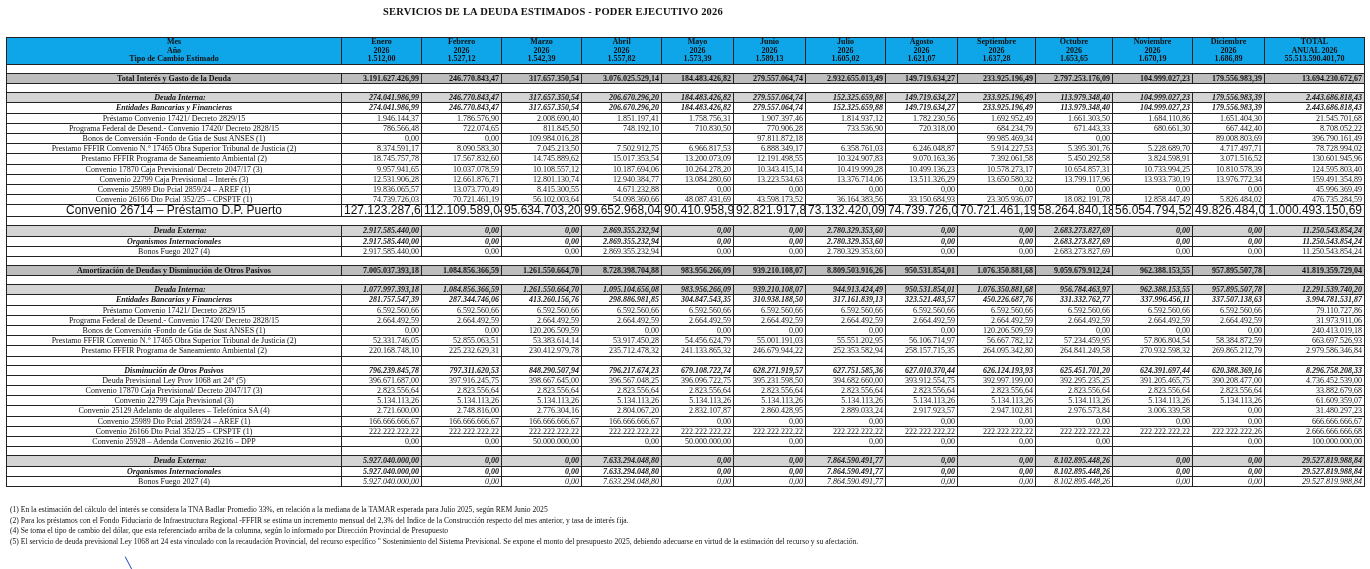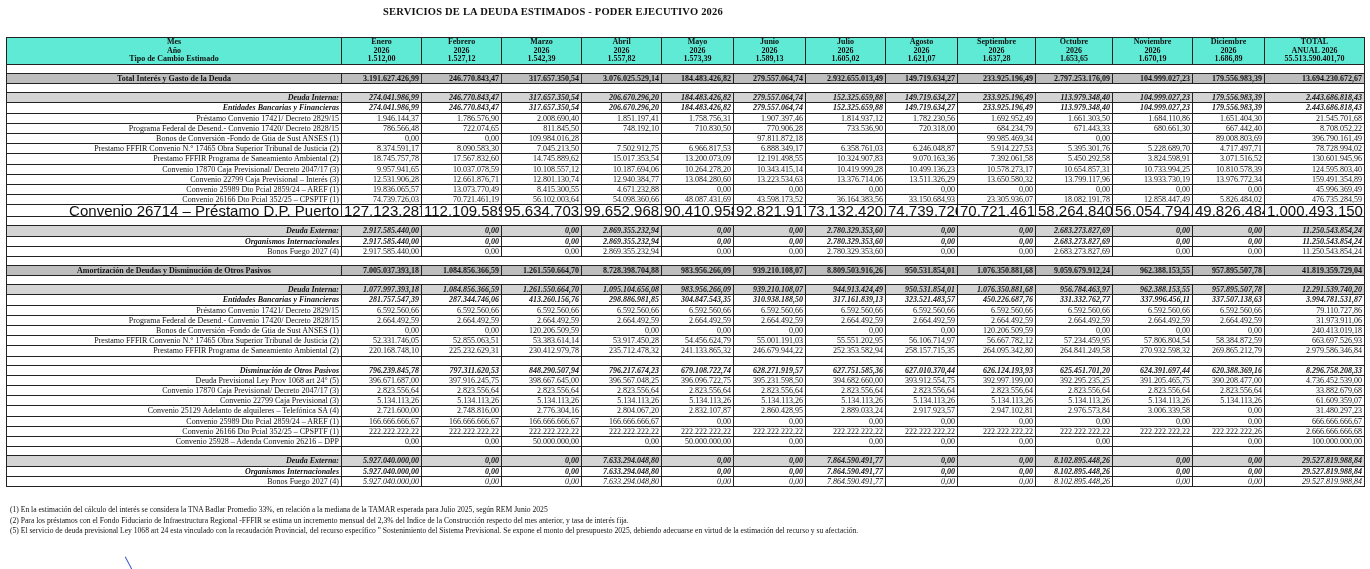--- a/index.html
+++ b/index.html
@@ -1,30 +1,30 @@
 <!DOCTYPE html>
 <html><head>
 <meta charset="utf-8">
 <style>
   html, body { margin: 0; padding: 0; background: #ffffff; }
   body { width: 1370px; height: 569px; position: relative; overflow: hidden; font-family: "Liberation Serif", serif; color: #111; }
   .title { position: absolute; top: 6px; left: 0; width: 1106px; text-align: center; font-weight: bold; font-size: 10.5px; letter-spacing: 0.2px; }
   .tbl { position: absolute; top: 37px; left: 6px; width: 1358px; border-collapse: collapse; table-layout: fixed; font-size: 8px; line-height: 9.2px; }
   .tbl td { border: 1px solid #222; padding: 0 2px; white-space: nowrap; overflow: hidden; height: 9px; }
   .tbl td.num { text-align: right; }
-  .tbl td.lbl { text-align: right; }
-  .hdr td { background: #5eead4; font-weight: bold; text-align: center; height: 26px; line-height: 8.6px; }
+  .tbl td.lbl { text-align: center; }
+  .hdr td { background: #0ea5e9; font-weight: bold; text-align: center; height: 26px; line-height: 8.6px; }
   .gap td { height: 8px; background: #fff; }
   .total td { background: #bdbdbd; font-weight: bold; }
   .total td.lbl { text-align: center; margin-left: 28px; }
   .section td { background: #d4d4d4; font-weight: bold; font-style: italic; }
   .section td.lbl { padding-left: 14px; }
   .sub td { font-weight: bold; font-style: italic; }
   .item td { font-weight: normal; }
-  .big td { font-family: "Liberation Sans", sans-serif; font-size: 15px; height: 11px; line-height: 11px; }
+  .big td { font-family: "Liberation Sans", sans-serif; font-size: 12px; height: 11px; line-height: 11px; }
   .notes { position: absolute; top: 505px; left: 10px; font-size: 7.6px; line-height: 10.6px; }
   .notes .nt { font-weight: bold; }
   .pen { position: absolute; left: 128px; top: 556px; width: 1px; height: 14px; background: #3557c8; transform: rotate(-28deg); }
 </style>
 </head>
 <body>
 
 <div class="title">SERVICIOS DE LA DEUDA ESTIMADOS - PODER EJECUTIVO 2026</div>
 
 <table class="tbl">
@@ -723,15 +723,16 @@
         <td class="num" style="font-style: italic;">0,00</td>
         <td class="num" style="font-style: italic;">0,00</td>
         <td class="num" style="font-style: italic;">29.527.819.988,84</td>
       </tr>
     </tbody>
 </table>
 
 <div class="notes">
   <div>(1) En la estimación del cálculo del interés se considera la TNA Badlar Promedio  33%, en relación a la mediana de la TAMAR esperada para Julio 2025, según REM Junio 2025</div>
   <div>(2) Para los préstamos con el Fondo Fiduciario de Infraestructura Regional -FFFIR se estima un incremento mensual del 2,3% del Indice de la Construcción respecto del mes anterior, y tasa de interés fija.</div>
+  <div>(4) Se toma el tipo de cambio del dólar, que esta referenciado arriba de la columna, según lo informado por Dirección Provincial de Presupuesto</div>
   <div>(5) El servicio de deuda previsional Ley 1068 art 24 esta vinculado con la recaudación Provincial, del recurso específico " Sostenimiento del Sistema Previsional. Se expone el monto del presupuesto 2025, debiendo adecuarse en virtud de la estimación del recurso y su afectación.</div>
 </div>
 <div class="pen"></div>
 
 </body></html>

